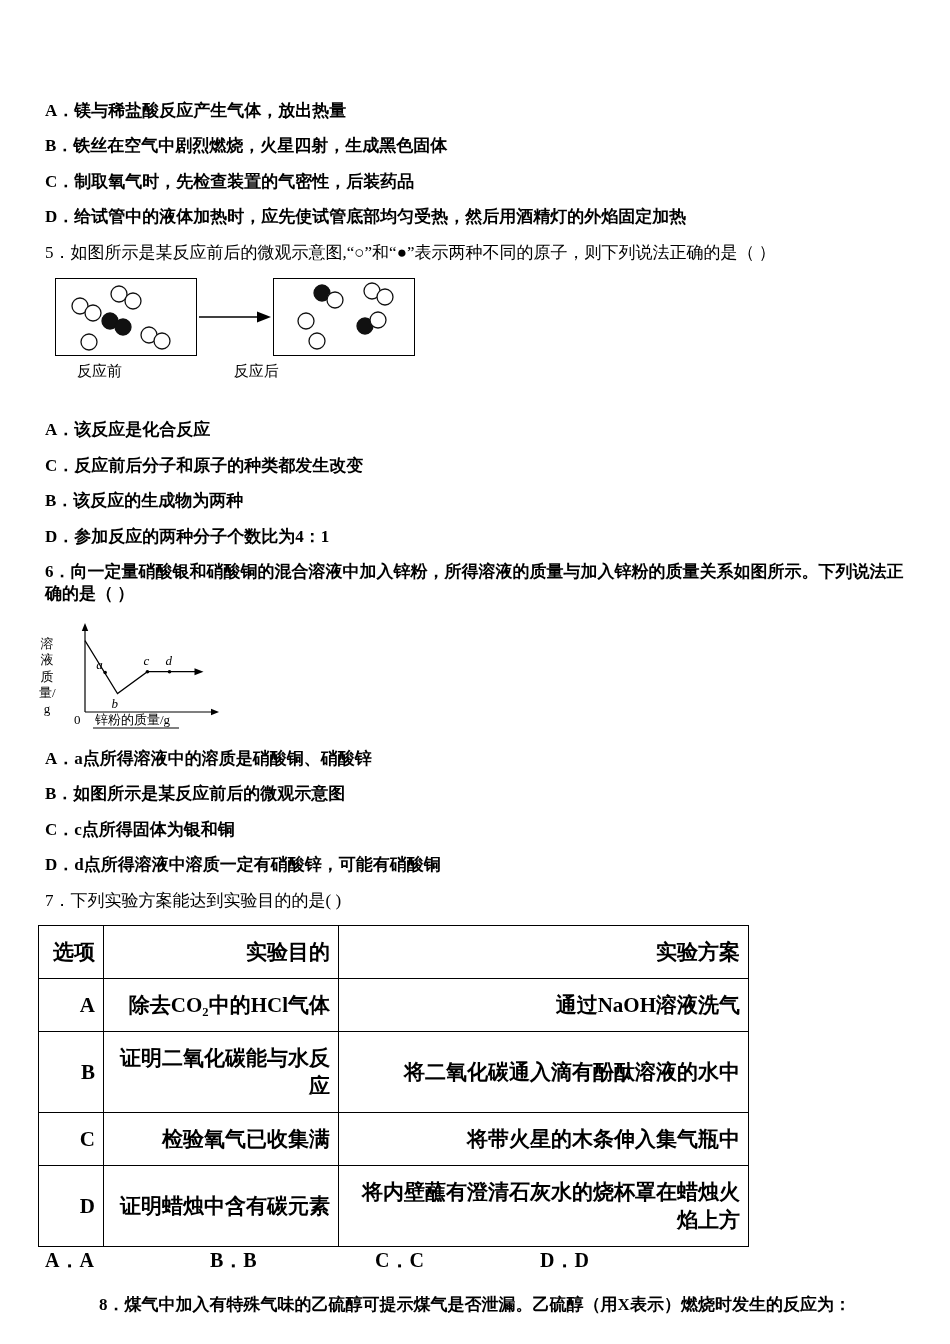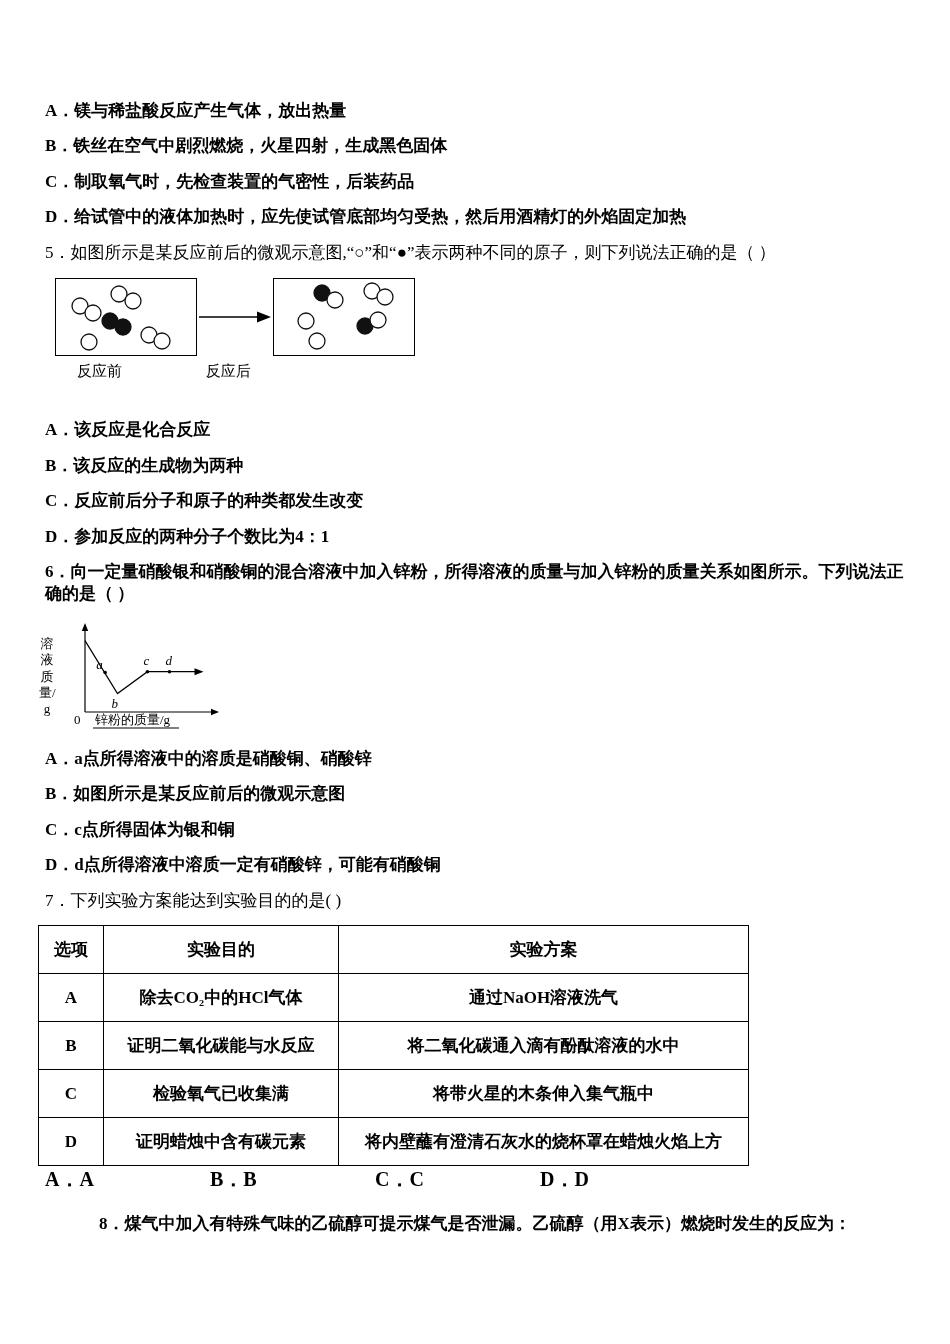--- a/index.html
+++ b/index.html
@@ -12,32 +12,32 @@
   .page { width:950px; height:990px; padding:100px 45px 0 45px; background:#fff; }
   .line { font-size:17px; line-height:1.32; margin-bottom:13px; }
   .bold { font-weight:bold; }
   .stem { margin-bottom:14px; }
   
   .diagram-row { display:flex; align-items:center; margin:4px 0 6px 10px; }
   svg.molbox { border:1.6px solid #000; background:#fff; }
   .diagram-labels { font-size:15px; margin-bottom:38px; }
   .diagram-labels span { display:inline-block; }
   .lbl-before { margin-left:32px; }
-  .lbl-after  { margin-left:80px;text-align:right; }
+  .lbl-after  { margin-left:108px;text-align:right; }
   
   .graph-wrap { display:flex; align-items:center; margin:4px 0 16px -6px; }
   .graph-ylabel { width:16px; font-size:13px; line-height:1.25; word-break:break-all; margin-top:2px; text-align:center; }
   .axis { stroke:#000; stroke-width:1.2; }
   .curve { stroke:#000; stroke-width:1.2; fill:none; }
   .gtext { font-family:"Liberation Serif","DejaVu Serif",serif; font-size:13px; fill:#000; }
   .gpoint { font-family:"Liberation Serif","DejaVu Serif",serif; font-size:13px; font-style:italic; fill:#000; }
   
   table.exp { border-collapse:collapse; margin:2px 0 0 -7px; table-layout:fixed; width:710px; }
   table.exp th, table.exp td {
-    border:1.4px solid #000; font-size:17px; font-weight:bold; text-align:center;
+    border:1.4px solid #000; font-size:21px; font-weight:bold; text-align:right;
     padding:12px 8px; vertical-align:middle;
   }
   col.c1 { width:65px; } col.c2 { width:235px; } col.c3 { width:410px; }
   .answers { margin-top:0; font-size:20px; font-weight:bold; }
   .answers span { display:inline-block; width:165px; }
   .answers span:last-child { width:auto; }
   .q8 { margin-top:20px;text-align:center; }
 </style>
 </head>
 <body>
@@ -80,22 +80,22 @@
         <circle cx="43" cy="62" r="8" fill="#fff" stroke="#111" stroke-width="1.3"></circle>
       </svg>
   </div>
   <div class="diagram-labels">
     <span class="lbl-before">反应前</span>
     <span class="lbl-after">反应后</span>
   </div>
 
   <div>
     <div class="line bold">A．该反应是化合反应</div>
+    <div class="line bold">C．反应前后分子和原子的种类都发生改变</div>
     <div class="line bold">B．该反应的生成物为两种</div>
-    <div class="line bold">C．反应前后分子和原子的种类都发生改变</div>
     <div class="line bold">D．参加反应的两种分子个数比为4：1</div>
   </div>
 
   <div class="line stem bold">6．向一定量硝酸银和硝酸铜的混合溶液中加入锌粉，所得溶液的质量与加入锌粉的质量关系如图所示。下列说法正确的是（      ）</div>
 
   <div class="graph-wrap">
     <div class="graph-ylabel">溶液质量/g</div>
     <svg id="graph-svg" width="175" height="112">
       <line class="axis" x1="30" y1="8" x2="30" y2="92"></line>
       <polygon points="30,3 26.8,11 33.2,11" fill="#000"></polygon>

